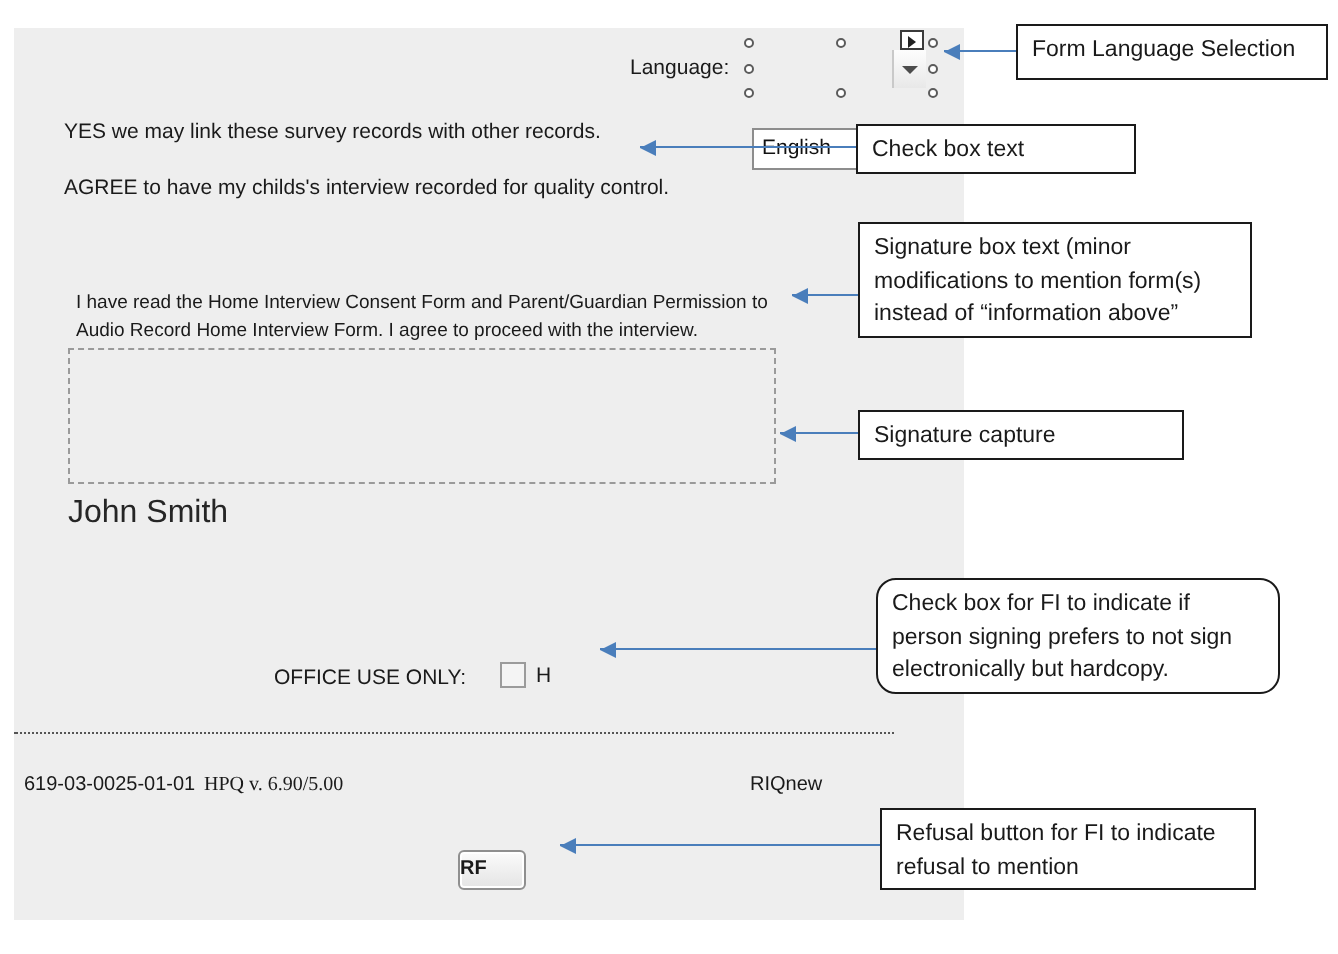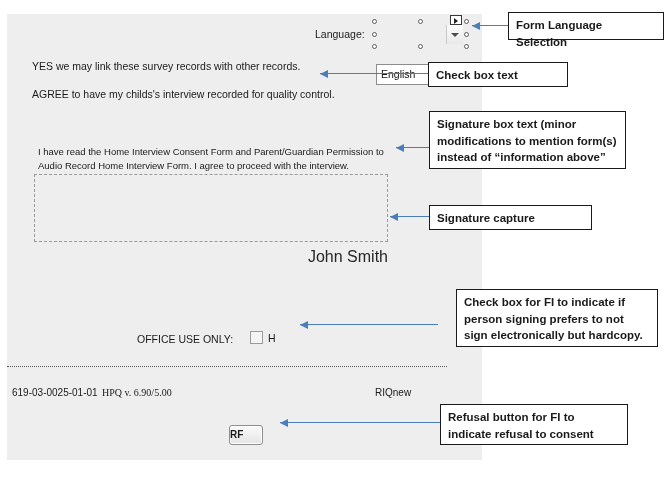--- a/index.html
+++ b/index.html
@@ -155,21 +155,21 @@
     height: 68px;
     border: 1px dashed #9a9a9a;
     background: #eeeeee;
     box-sizing: border-box;
   }
   #signer-name {
     position: absolute;
     left: 27px;
     top: 234px;
     width: 354px;
-    text-align: right;
+    text-align: left;
     font-size: 16px;
     color: #262626;
   }
 
   
   #office-use-row {
     position: absolute;
     left: 130px;
     top: 317px;
     height: 16px;
@@ -241,27 +241,26 @@
   
   .callout {
     position: absolute;
     background: #ffffff;
     border: 1px solid #1a1a1a;
     box-sizing: border-box;
     font-size: 11.5px;
     color: #1a1a1a;
     line-height: 16.5px;
     padding: 4px 7px;
-    font-weight: bold;
   }
   #callout-language   { left: 508px; top: 12px;  width: 156px; height: 28px; }
   #callout-checkbox   { left: 428px; top: 62px;  width: 140px; height: 25px; }
   #callout-sigtext    { left: 429px; top: 111px; width: 197px; height: 58px; }
   #callout-sigcapture { left: 429px; top: 205px; width: 163px; height: 25px; }
-  #callout-office     { left: 456px; top: 289px; width: 202px; height: 58px; }
+  #callout-office     { left: 438px; top: 289px; width: 202px; height: 58px; border-radius: 10px; }
   #callout-refusal    { left: 440px; top: 404px; width: 188px; height: 41px; }
 
   
   .arrow {
     position: absolute;
     height: 1px;
     background: #4a7ebb;
   }
   .arrow::before {
     content: "";
@@ -340,15 +339,15 @@
   <div class="callout" id="callout-language">Form Language Selection</div>
 
   <div class="callout" id="callout-checkbox">Check box text</div>
 
   <div class="callout" id="callout-sigtext">Signature box text (minor modifications to mention form(s) instead of “information above”</div>
 
   <div class="callout" id="callout-sigcapture">Signature capture</div>
 
   <div class="callout" id="callout-office">Check box for FI to indicate if person signing prefers to not sign electronically but hardcopy.</div>
 
-  <div class="callout" id="callout-refusal">Refusal button for FI to indicate refusal to consent</div>
+  <div class="callout" id="callout-refusal">Refusal button for FI to indicate refusal to mention</div>
 
 </div>
 
 </body></html>

